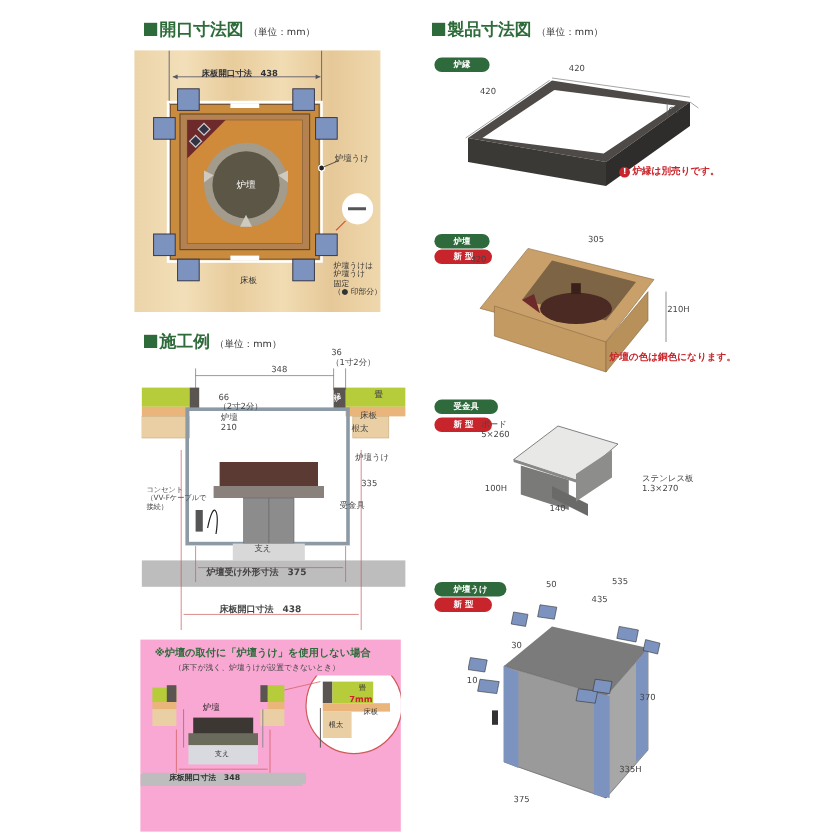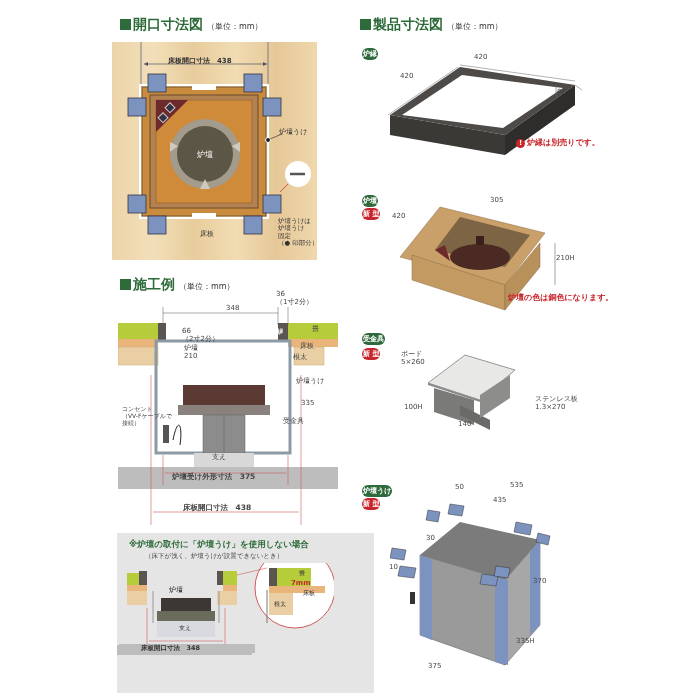--- a/index.html
+++ b/index.html
@@ -1,21 +1,21 @@
 <!DOCTYPE html>
 <html><head>
 <meta charset="utf-8">
 <style>
 *{box-sizing:border-box;margin:0;padding:0}
 body{width:700px;height:700px;background:#fff;font-family:"DejaVu Sans",sans-serif;position:relative;overflow:hidden;color:#333}
 .abs{position:absolute}
 .h-title{font-weight:bold;color:#2e6b3a;font-size:14px;white-space:nowrap}
 .h-title .sq{display:inline-block;width:11px;height:11px;background:#2e6b3a;margin-right:2px;vertical-align:-1px}
 .h-title .unit{font-size:8px;color:#333;font-weight:normal;margin-left:4px}
-.pill{position:absolute;border-radius:8px;font-size:7px;color:#fff;padding:1px 1px;white-space:nowrap;font-weight:bold}
+.pill{position:absolute;border-radius:8px;font-size:7px;color:#fff;padding:1px 16px;white-space:nowrap;font-weight:bold}
 .pill.green{background:#2f6a3c}
 .pill.red{background:#c8242b}
 .dim{position:absolute;font-size:7px;color:#444;white-space:nowrap;line-height:1.2}
 .red-note{position:absolute;font-size:8px;color:#c8242b;font-weight:bold;white-space:nowrap}
 svg{position:absolute}
 .lbl{position:absolute;font-size:7px;white-space:nowrap;color:#333;line-height:1.2}
 </style>
 </head>
 <body>
 
@@ -219,21 +219,21 @@
 <div class="dim" style="left:283px;top:417px">受金具</div>
 <div class="dim" style="left:122px;top:405px;font-size:6px">
   <div>コンセント</div>
   <div>（VV-Fケーブルで</div>
   <div>接続）</div>
 </div>
 <div class="dim" style="left:212px;top:453px">支え</div>
 <div class="dim" style="left:172px;top:472px;font-weight:bold;font-size:7.5px">炉壇受け外形寸法　375</div>
 <div class="dim" style="left:183px;top:503px;font-weight:bold;font-size:7.5px">床板開口寸法　438</div>
 
-<div class="abs" style="left:117px;top:533px;width:257px;height:160px;background:#e5e5e5">
+<div class="abs" style="left:117px;top:533px;width:217px;height:160px;background:#f9a8d4">
   <div class="abs" style="left:12px;top:6px;font-size:8.5px;font-weight:bold;color:#2e6b3a;white-space:nowrap">※炉壇の取付に「炉壇うけ」を使用しない場合</div>
   <div class="abs" style="left:28px;top:19px;font-size:6.5px;color:#444;white-space:nowrap">（床下が浅く、炉壇うけが設置できないとき）</div>
   <svg width="217" height="110" style="left:0;top:30px">
     <rect x="10" y="10" width="20" height="12" fill="#b7cc3a"></rect>
     <rect x="22" y="8" width="8" height="14" fill="#5a5550"></rect>
     <rect x="10" y="22" width="20" height="6" fill="#e9b57a"></rect>
     <rect x="10" y="28" width="20" height="14" fill="#e9cfa3"></rect>
     <rect x="106" y="8" width="14" height="14" fill="#b7cc3a"></rect>
     <rect x="100" y="8" width="6" height="14" fill="#5a5550"></rect>
     <rect x="106" y="22" width="14" height="6" fill="#e9b57a"></rect>

